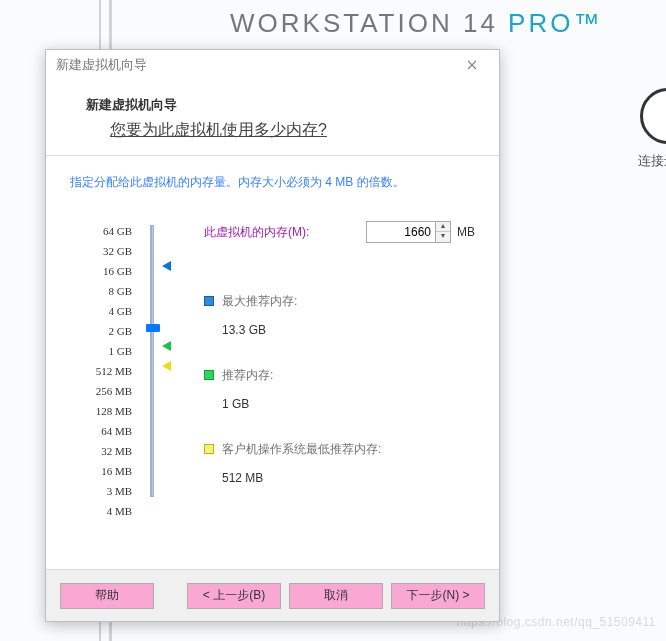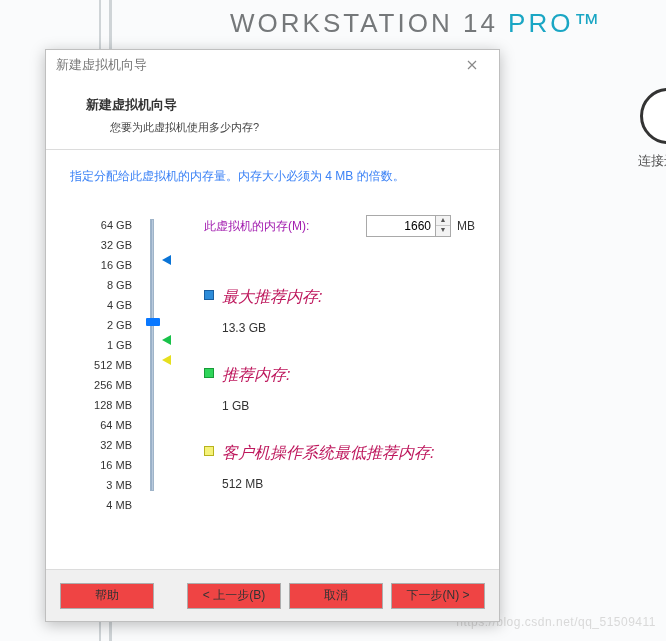--- a/index.html
+++ b/index.html
@@ -12,28 +12,28 @@
   .side-text { position: absolute; left: 638px; top: 152px; width: 40px; color: #555; font-size: 13px; }
   .bg-circle { position: absolute; left: 640px; top: 88px; width: 56px; height: 56px; border: 3px solid #333; border-radius: 50%; background: #fff; }
   .watermark { position: absolute; bottom: 12px; right: 10px; color: #d9d9d9; font-size: 12px; letter-spacing: 0.5px; }
 
   .dialog { position: absolute; left: 45px; top: 49px; width: 455px; height: 573px; background: #fff; border: 1px solid #bfbfbf; box-shadow: 0 3px 14px rgba(0,0,0,0.25); display: flex; flex-direction: column; }
   .titlebar { height: 30px; display: flex; align-items: center; padding: 0 10px; color: #777; font-size: 13px; }
   .titlebar .close { margin-left: auto; width: 34px; height: 24px; display: flex; align-items: center; justify-content: center; color: #888; cursor: pointer; }
 
   .header { padding: 8px 24px 14px 24px; border-bottom: 1px solid #dcdcdc; }
   .header .h1 { font-size: 13px; font-weight: bold; color: #333; margin: 8px 0 6px 16px; }
-  .header .sub { font-size: 11px; color: #444; margin-left: 40px; }
+  .header .sub { font-size: 16px; color: #444; margin-left: 40px; text-decoration: underline; }
 
   .body { flex: 1; padding: 18px 24px 10px 24px; position: relative; }
   .instruction { font-size: 12px; color: #3b82f6; margin-bottom: 30px; }
 
   .mem-area { display: flex; }
   .ladder { width: 68px; text-align: right; font-size: 11px; color: #333; line-height: 20px; }
-  .ladder div { height: 20px; padding-right: 6px; white-space: nowrap; }
+  .ladder div { height: 20px; padding-right: 6px; white-space: nowrap; font-family: Liberation Serif, serif; }
   .track { position: relative; width: 50px; margin-left: 6px; }
   .rail { position: absolute; left: 6px; top: 4px; width: 4px; height: 272px; background: linear-gradient(to right,#8aa4c0,#c8d6e5); border: 1px solid #9fb4c9; }
   .thumb { position: absolute; left: 2px; width: 14px; height: 8px; background: #0a78ff; border-radius: 1px; cursor: pointer; }
   .marker { position: absolute; left: 18px; }
   .tri { width: 0; height: 0; border-top: 5px solid transparent; border-bottom: 5px solid transparent; }
   .tri.blue  { border-right: 9px solid #0a74d6; }
   .tri.green { border-right: 9px solid #19c24a; }
   .tri.yellow{ border-right: 9px solid #e6df1f; }
 
   .right-col { flex: 1; padding-left: 10px; position: relative; }
@@ -45,25 +45,25 @@
   .spin-btns div { width: 14px; height: 10px; font-size: 7px; line-height: 8px; text-align: center; background: #f3f3f3; cursor: pointer; color: #555; }
   .spin-btns div:first-child { border-bottom: 1px solid #c8c8c8; }
   .unit { margin-left: 6px; font-size: 12px; }
 
   .rec-block { display: flex; margin-top: 50px; }
   .rec-block + .rec-block { margin-top: 30px; }
   .sq { width: 10px; height: 10px; margin-top: 3px; margin-right: 8px; border: 1px solid #6b6b6b; }
   .sq.blue   { background: #2d8cd9; border-color: #1a5fa0; }
   .sq.green  { background: #2fd55a; border-color: #179c38; }
   .sq.yellow { background: #f5f27a; border-color: #b8b31d; }
-  .rec-text .rt1 { font-size: 16px; color: #be185d; font-style: italic; }
+  .rec-text .rt1 { font-size: 12px; color: #737373; }
   .rec-text .rt2 { font-size: 12px; color: #333; margin-top: 13px; }
 
   .footer { height: 52px; border-top: 1px solid #dcdcdc; background: #f0f0f0; display: flex; align-items: center; padding: 0 14px; }
-  .btn { height: 26px; min-width: 94px; padding: 0 10px; background: #ef4444; border: 1px solid #adadad; font-size: 12px; color: #333; cursor: pointer; display: inline-flex; align-items: center; justify-content: center; }
+  .btn { height: 26px; min-width: 94px; padding: 0 10px; background: #f9a8d4; border: 1px solid #adadad; font-size: 12px; color: #333; cursor: pointer; display: inline-flex; align-items: center; justify-content: center; }
   .footer .spacer { flex: 1; }
   .footer .btn + .btn { margin-left: 8px; }
 </style>
 </head>
 <body>
 
 <div class="bg">
   <div class="vline-outer"></div>
   <div class="vline-inner"></div>
   <div class="bg-title">

